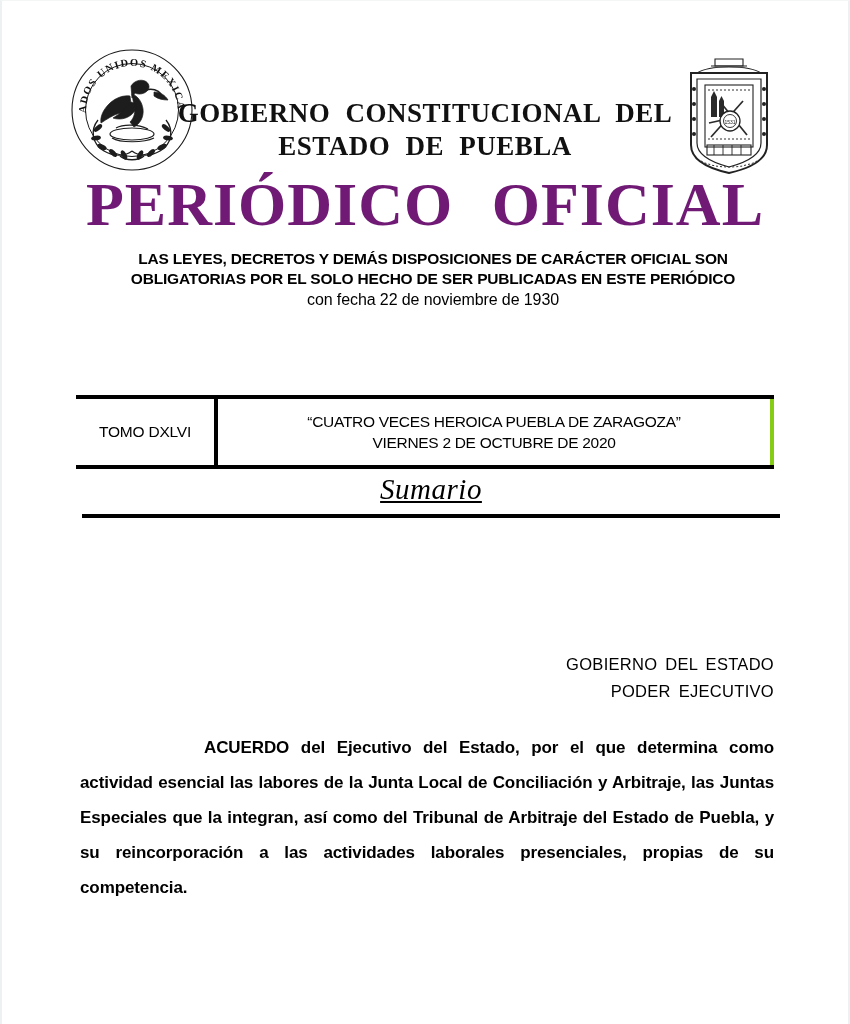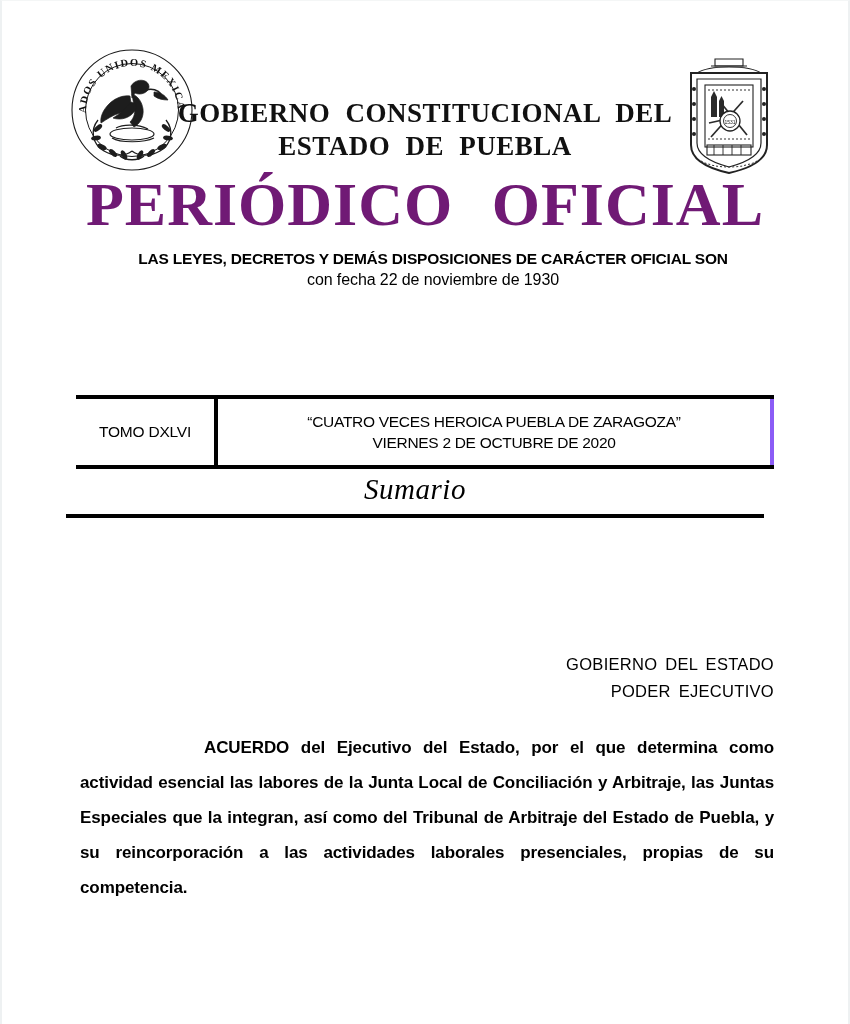--- a/index.html
+++ b/index.html
@@ -128,40 +128,41 @@
     box-sizing: border-box;
   }
   .cell-tomo {
     width: 138px;
     font-size: 15.5px;
     letter-spacing: -0.2px;
   }
   .cell-city {
     flex: 1;
     border-left: 4px solid #000;
-    border-right: 4px solid #8b5cf6;
+    border-right: 4px solid #84cc16;
     flex-direction: column;
     font-size: 15.5px;
     line-height: 21px;
     letter-spacing: -0.3px;
   }
   .cell-num {
     width: 122px;
     flex-direction: column;
     font-size: 15.5px;
     line-height: 20px;
     letter-spacing: -0.2px;
   }
 
   
   .sumario-band {
     position: absolute;
-    left: 64px;
+    left: 80px;
     top: 464px;
     width: 698px;
+    text-decoration: underline;
   }
   .sumario-word {
     text-align: center;
     font-family: "Liberation Serif", "DejaVu Serif", serif;
     font-style: italic;
     font-size: 29px;
     line-height: 44px;
     letter-spacing: 0.5px;
     padding: 2px 0 3px 0;
   }
@@ -307,20 +308,21 @@
     <div class="masthead-titles">
       <div class="gov-line">GOBIERNO  CONSTITUCIONAL  DEL</div>
       <div class="gov-line">ESTADO  DE  PUEBLA</div>
     </div>
   </div>
 
   <div class="periodico">PERIÓDICO  OFICIAL</div>
 
   <div class="legal">
     <div class="legal-bold">LAS LEYES, DECRETOS Y DEMÁS DISPOSICIONES DE CARÁCTER OFICIAL SON</div>
+    <div class="legal-bold">OBLIGATORIAS POR EL SOLO HECHO DE SER PUBLICADAS EN ESTE PERIÓDICO</div>
     <div class="legal-sub" style="margin-top:0">con fecha 22 de noviembre de 1930</div>
   </div>
 
   <div class="issue-table">
     <div class="rule-thick"></div>
     <div class="issue-row">
       <div class="cell cell-tomo">TOMO DXLVI</div>
       <div class="cell cell-city">
         <div>“CUATRO VECES HEROICA PUEBLA DE ZARAGOZA”</div>
         <div>VIERNES 2 DE OCTUBRE DE 2020</div>

